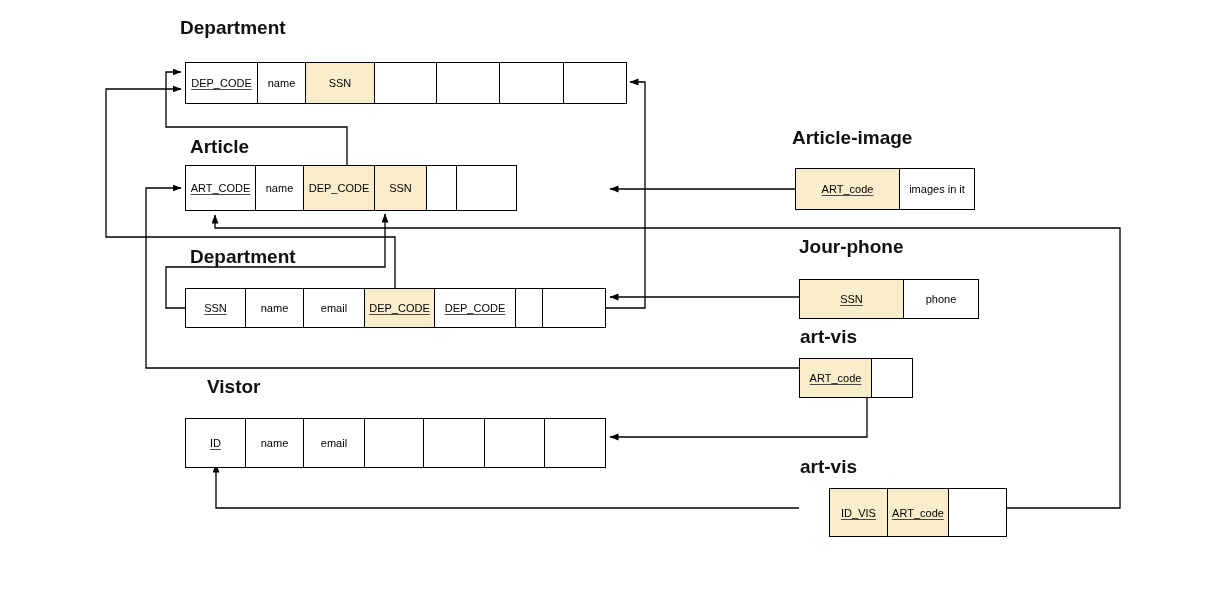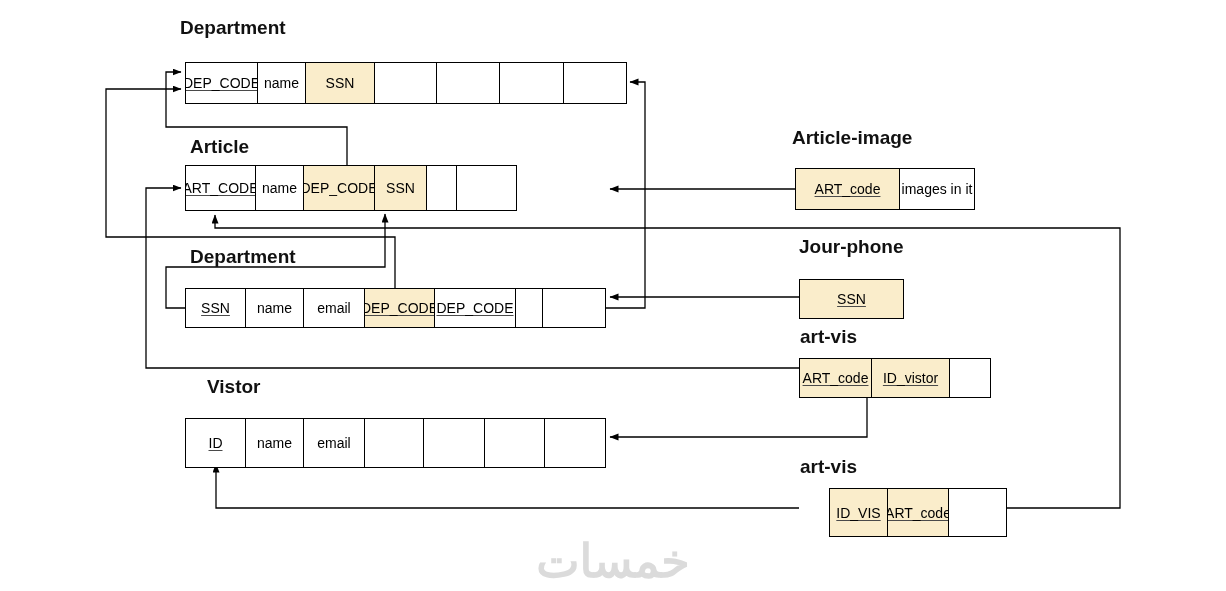--- a/index.html
+++ b/index.html
@@ -8,21 +8,21 @@
     font-family:"Liberation Sans", sans-serif;
   }
   .ttl{
     position:absolute;font-weight:700;font-size:19px;color:#111;white-space:nowrap;
   }
   .tbl{position:absolute;display:flex;}
   .cell{
     box-sizing:border-box;height:100%;
     display:flex;align-items:center;justify-content:center;
     border:1px solid #000;border-left:none;
-    font-size:14px;color:#000;background:#fff;white-space:nowrap;overflow:hidden;
+    font-size:11px;color:#000;background:#fff;white-space:nowrap;overflow:hidden;
   }
   .cell:first-child{border-left:1px solid #000;}
   .hl{background:#FAEDCB;}
   .key{text-decoration:underline;text-underline-offset:2px;text-decoration-color:#4a4a4a;}
   svg#wires{position:absolute;left:0;top:0;pointer-events:none;}
   .wm{
     position:absolute;left:50%;top:534px;transform:translateX(-50%);
     font-size:46px;font-weight:700;color:#dbdbdb;direction:rtl;letter-spacing:2px;
   }
 </style>
@@ -99,29 +99,28 @@
     <div class="cell" style="width:61px"></div>
   </div>
 
   <div class="tbl" style="left:795px;top:168px;height:42px">
     <div class="cell hl key" style="width:105px">ART_code</div>
     <div class="cell" style="width:75px">images in it</div>
   </div>
 
   <div class="tbl" style="left:799px;top:279px;height:40px">
     <div class="cell hl key" style="width:105px">SSN</div>
+    <div class="cell" style="width:75px">phone</div>
   </div>
 
   <div class="tbl" style="left:799px;top:358px;height:40px">
     <div class="cell hl key" style="width:73px">ART_code</div>
-    <div class="cell hl key" style="width:78px">ID_vistor</div>
     <div class="cell" style="width:41px"></div>
   </div>
 
   <div class="tbl" style="left:829px;top:488px;height:49px">
     <div class="cell hl key" style="width:59px">ID_VIS</div>
     <div class="cell hl key" style="width:61px">ART_code</div>
     <div class="cell" style="width:58px"></div>
   </div>
 
-  <div class="wm">خمسات</div>
 
 </div>
 
 </body></html>

